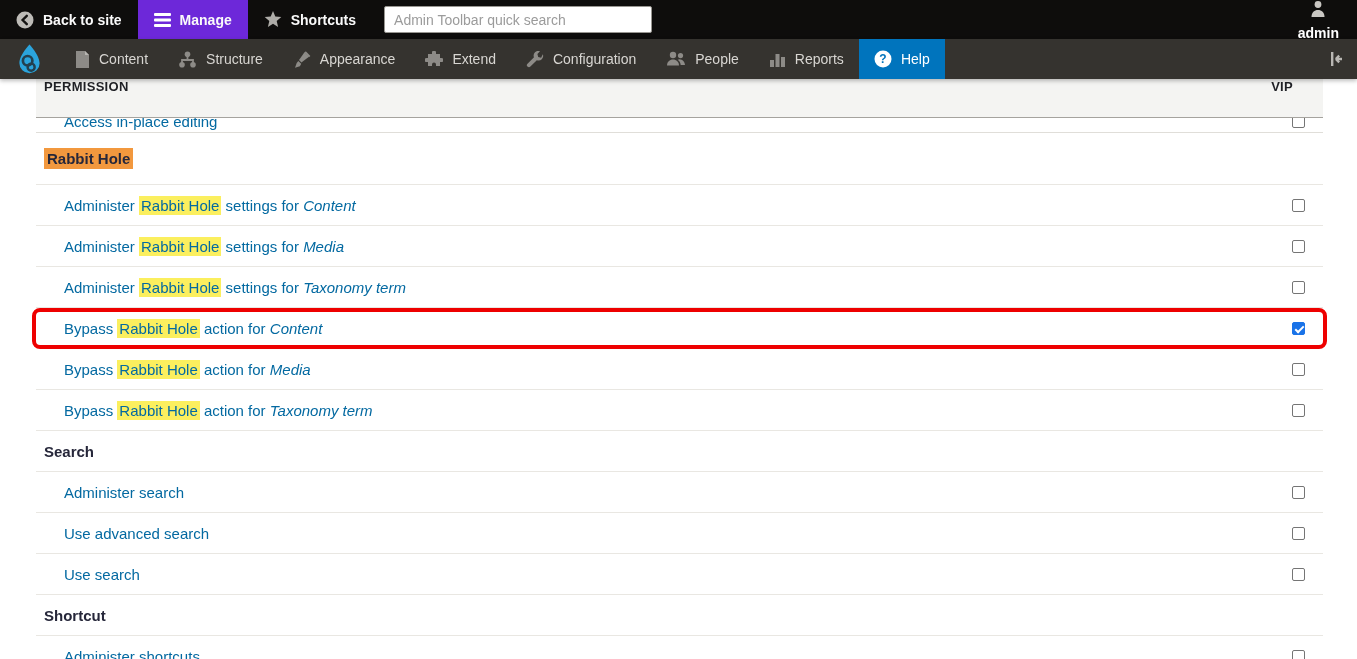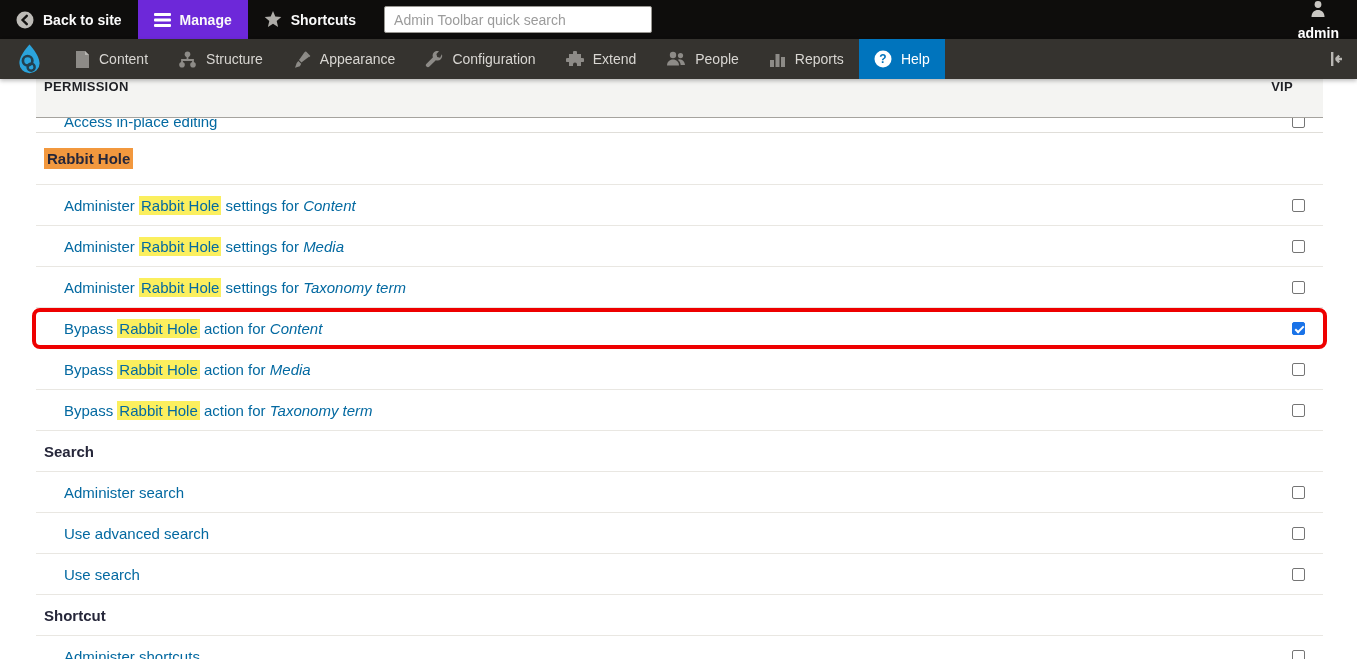--- a/index.html
+++ b/index.html
@@ -140,32 +140,32 @@
             <path d="M11.5 1.2 16 5.7 8.4 11.5 6 9.1z" fill="#8d8b87"></path>
             <path d="M5.3 9.9l2.9 2.9-1.3 2.4-4.9 1.6 1.7-4.8z" fill="#8d8b87"></path>
             <path d="M12.8 .3l4.6 4.6 -1.4 1.4 -4.6-4.6z" fill="#8d8b87"></path>
           </svg>
         </span>
         <span>Appearance</span>
       </div>
       <div class="menu-item">
         <span class="mi-icon">
           <svg width="18" height="17" viewBox="0 0 18 17">
+            <path d="M7 1.5a2 2 0 0 1 4 0V3h4v4h1.5a2 2 0 0 1 0 4H15v4h-4v-1.5a2 2 0 0 0-4 0V15H3v-4H1.5a2 2 0 0 1 0-4H3V3h4z" fill="#8d8b87"></path>
+          </svg>
+        </span>
+        <span>Extend</span>
+      </div>
+      <div class="menu-item">
+        <span class="mi-icon">
+          <svg width="18" height="17" viewBox="0 0 18 17">
             <path d="M16.8 3.2a4.6 4.6 0 0 1-6 6L4.4 15.6a2 2 0 0 1-2.9-2.9L8 6.3a4.6 4.6 0 0 1 6-6L11.4 3l.8 2.9 2.9.8z" fill="#8d8b87"></path>
           </svg>
         </span>
         <span>Configuration</span>
-      </div>
-      <div class="menu-item">
-        <span class="mi-icon">
-          <svg width="18" height="17" viewBox="0 0 18 17">
-            <path d="M7 1.5a2 2 0 0 1 4 0V3h4v4h1.5a2 2 0 0 1 0 4H15v4h-4v-1.5a2 2 0 0 0-4 0V15H3v-4H1.5a2 2 0 0 1 0-4H3V3h4z" fill="#8d8b87"></path>
-          </svg>
-        </span>
-        <span>Extend</span>
       </div>
       <div class="menu-item">
         <span class="mi-icon">
           <svg width="20" height="16" viewBox="0 0 20 16">
             <circle cx="7" cy="4" r="3.2" fill="#8d8b87"></circle>
             <path d="M1 14.5c0-3.6 2.6-6 6-6s6 2.4 6 6z" fill="#8d8b87"></path>
             <circle cx="14.5" cy="4.6" r="2.6" fill="#8d8b87"></circle>
             <path d="M13.5 8.3c3 .2 5.3 2.4 5.5 5.7h-4.3c-.3-2.4-1.4-4.3-3-5.3z" fill="#8d8b87"></path>
           </svg>
         </span>

